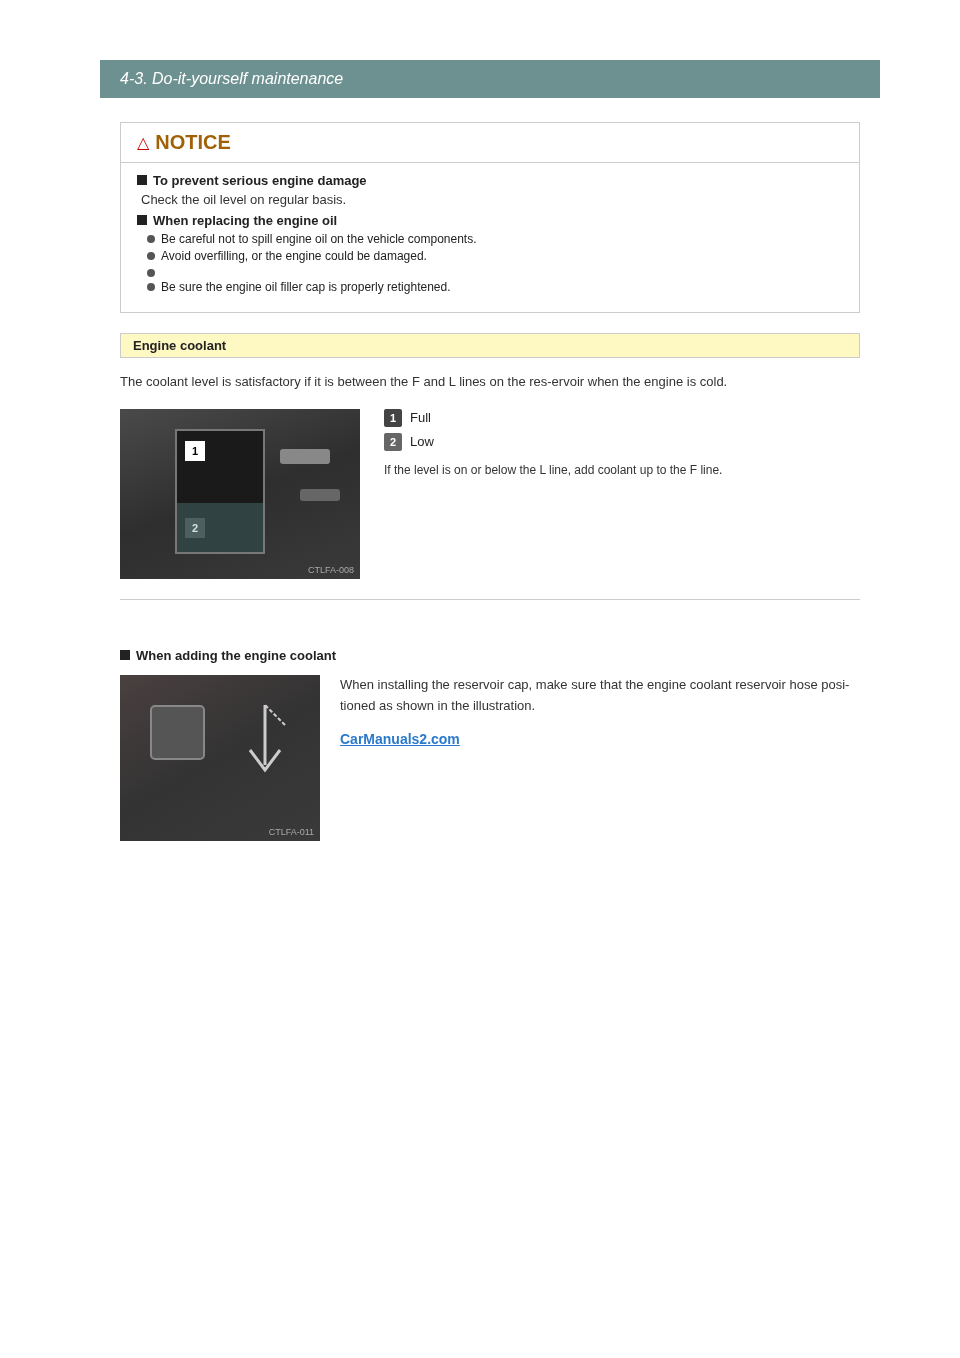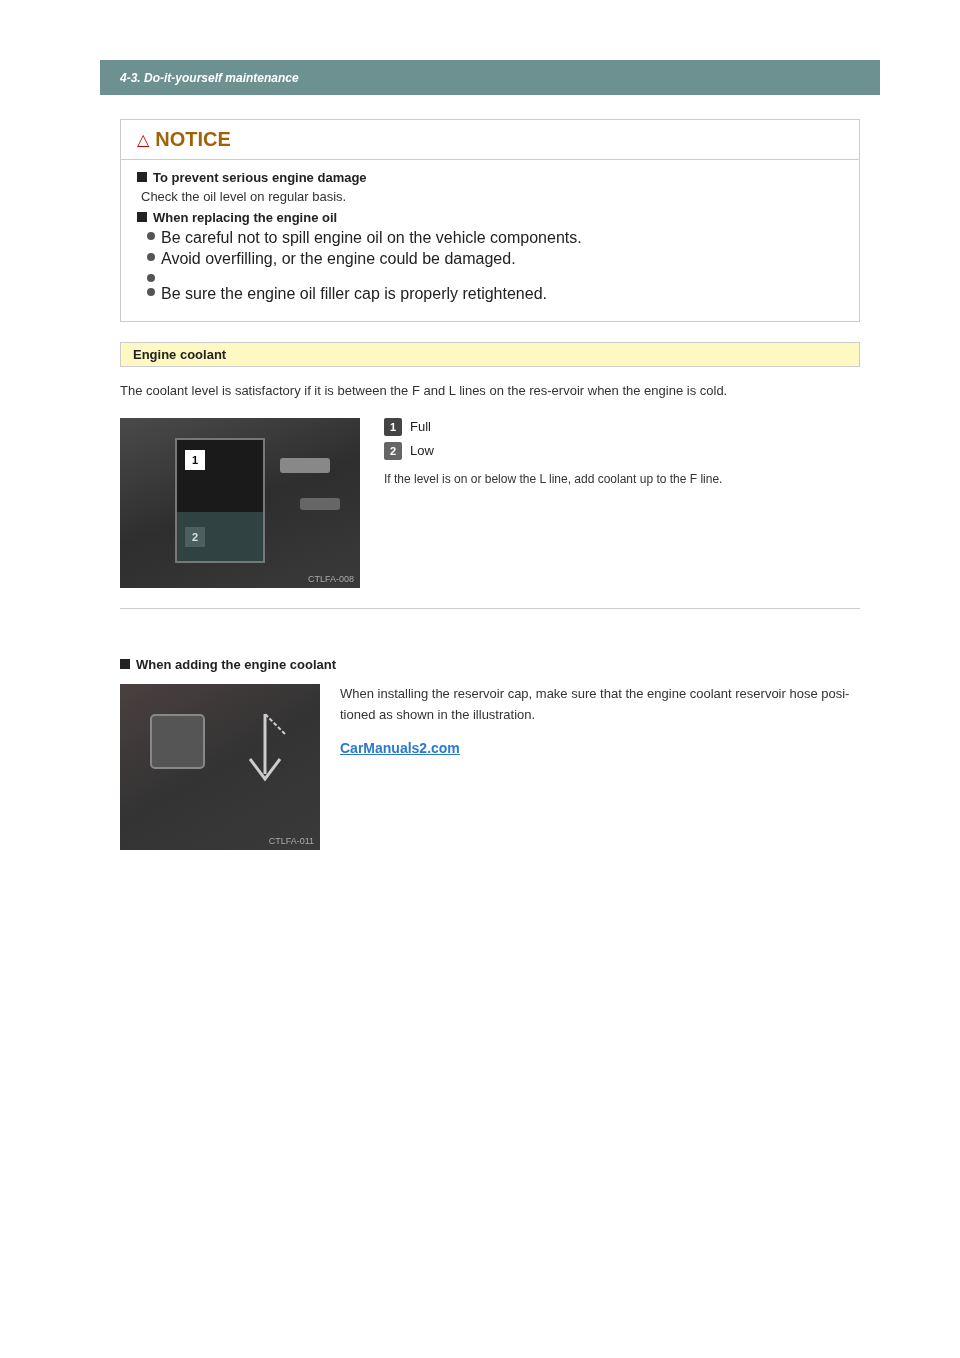--- a/index.html
+++ b/index.html
@@ -23,23 +23,22 @@
     .header-bar {
       background: #6d9090;
       width: 780px;
       margin-left: 100px;
       padding: 10px 20px;
       margin-top: 60px;
     }
 
     .header-bar .section-label {
       color: #ffffff;
-      font-size: 12px;
+      font-size: 16px;
       font-style: italic;
-      font-weight: bold;
     }
 
     .content-area {
       margin-left: 100px;
       width: 780px;
       padding: 0 20px;
     }
 
     
     .notice-box {
@@ -104,21 +103,21 @@
     .bullet-list {
       margin-left: 10px;
       margin-top: 4px;
     }
 
     .bullet-item {
       display: flex;
       align-items: flex-start;
       gap: 6px;
       margin-bottom: 3px;
-      font-size: 16px;
+      font-size: 12px;
     }
 
     .bullet-dot {
       display: inline-block;
       width: 8px;
       height: 8px;
       background: #555;
       border-radius: 50%;
       flex-shrink: 0;
       margin-top: 3px;

